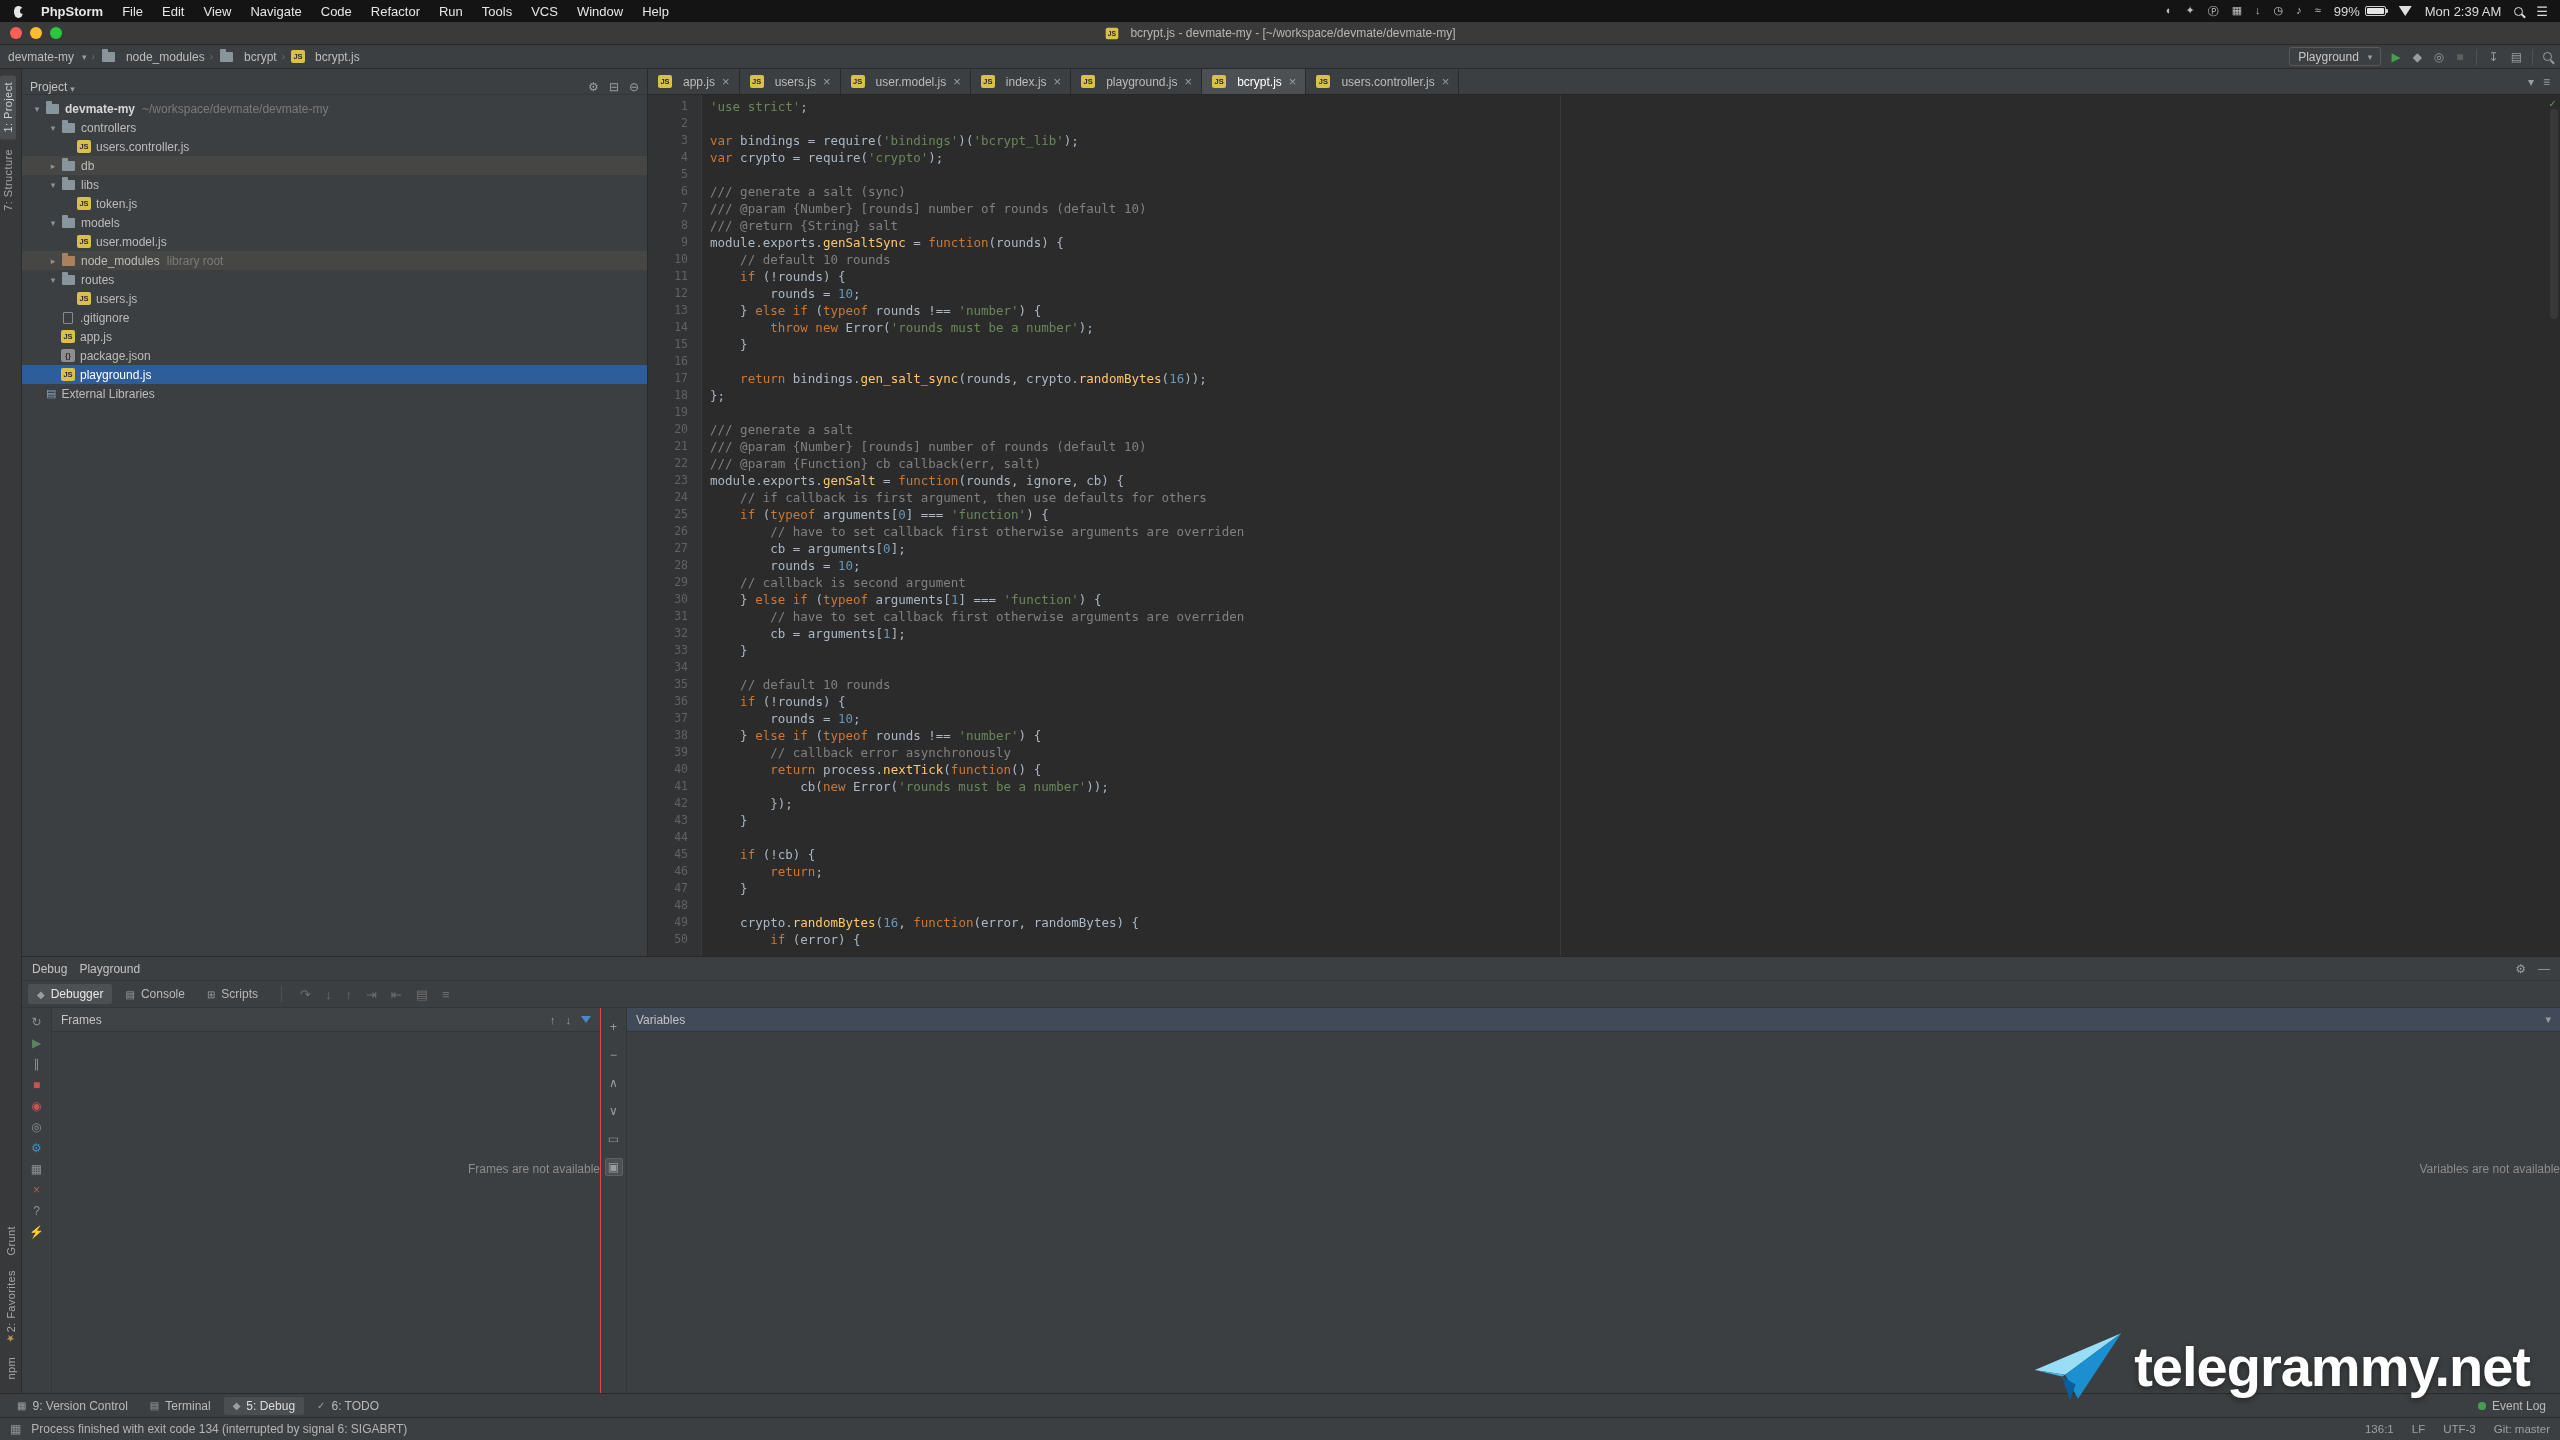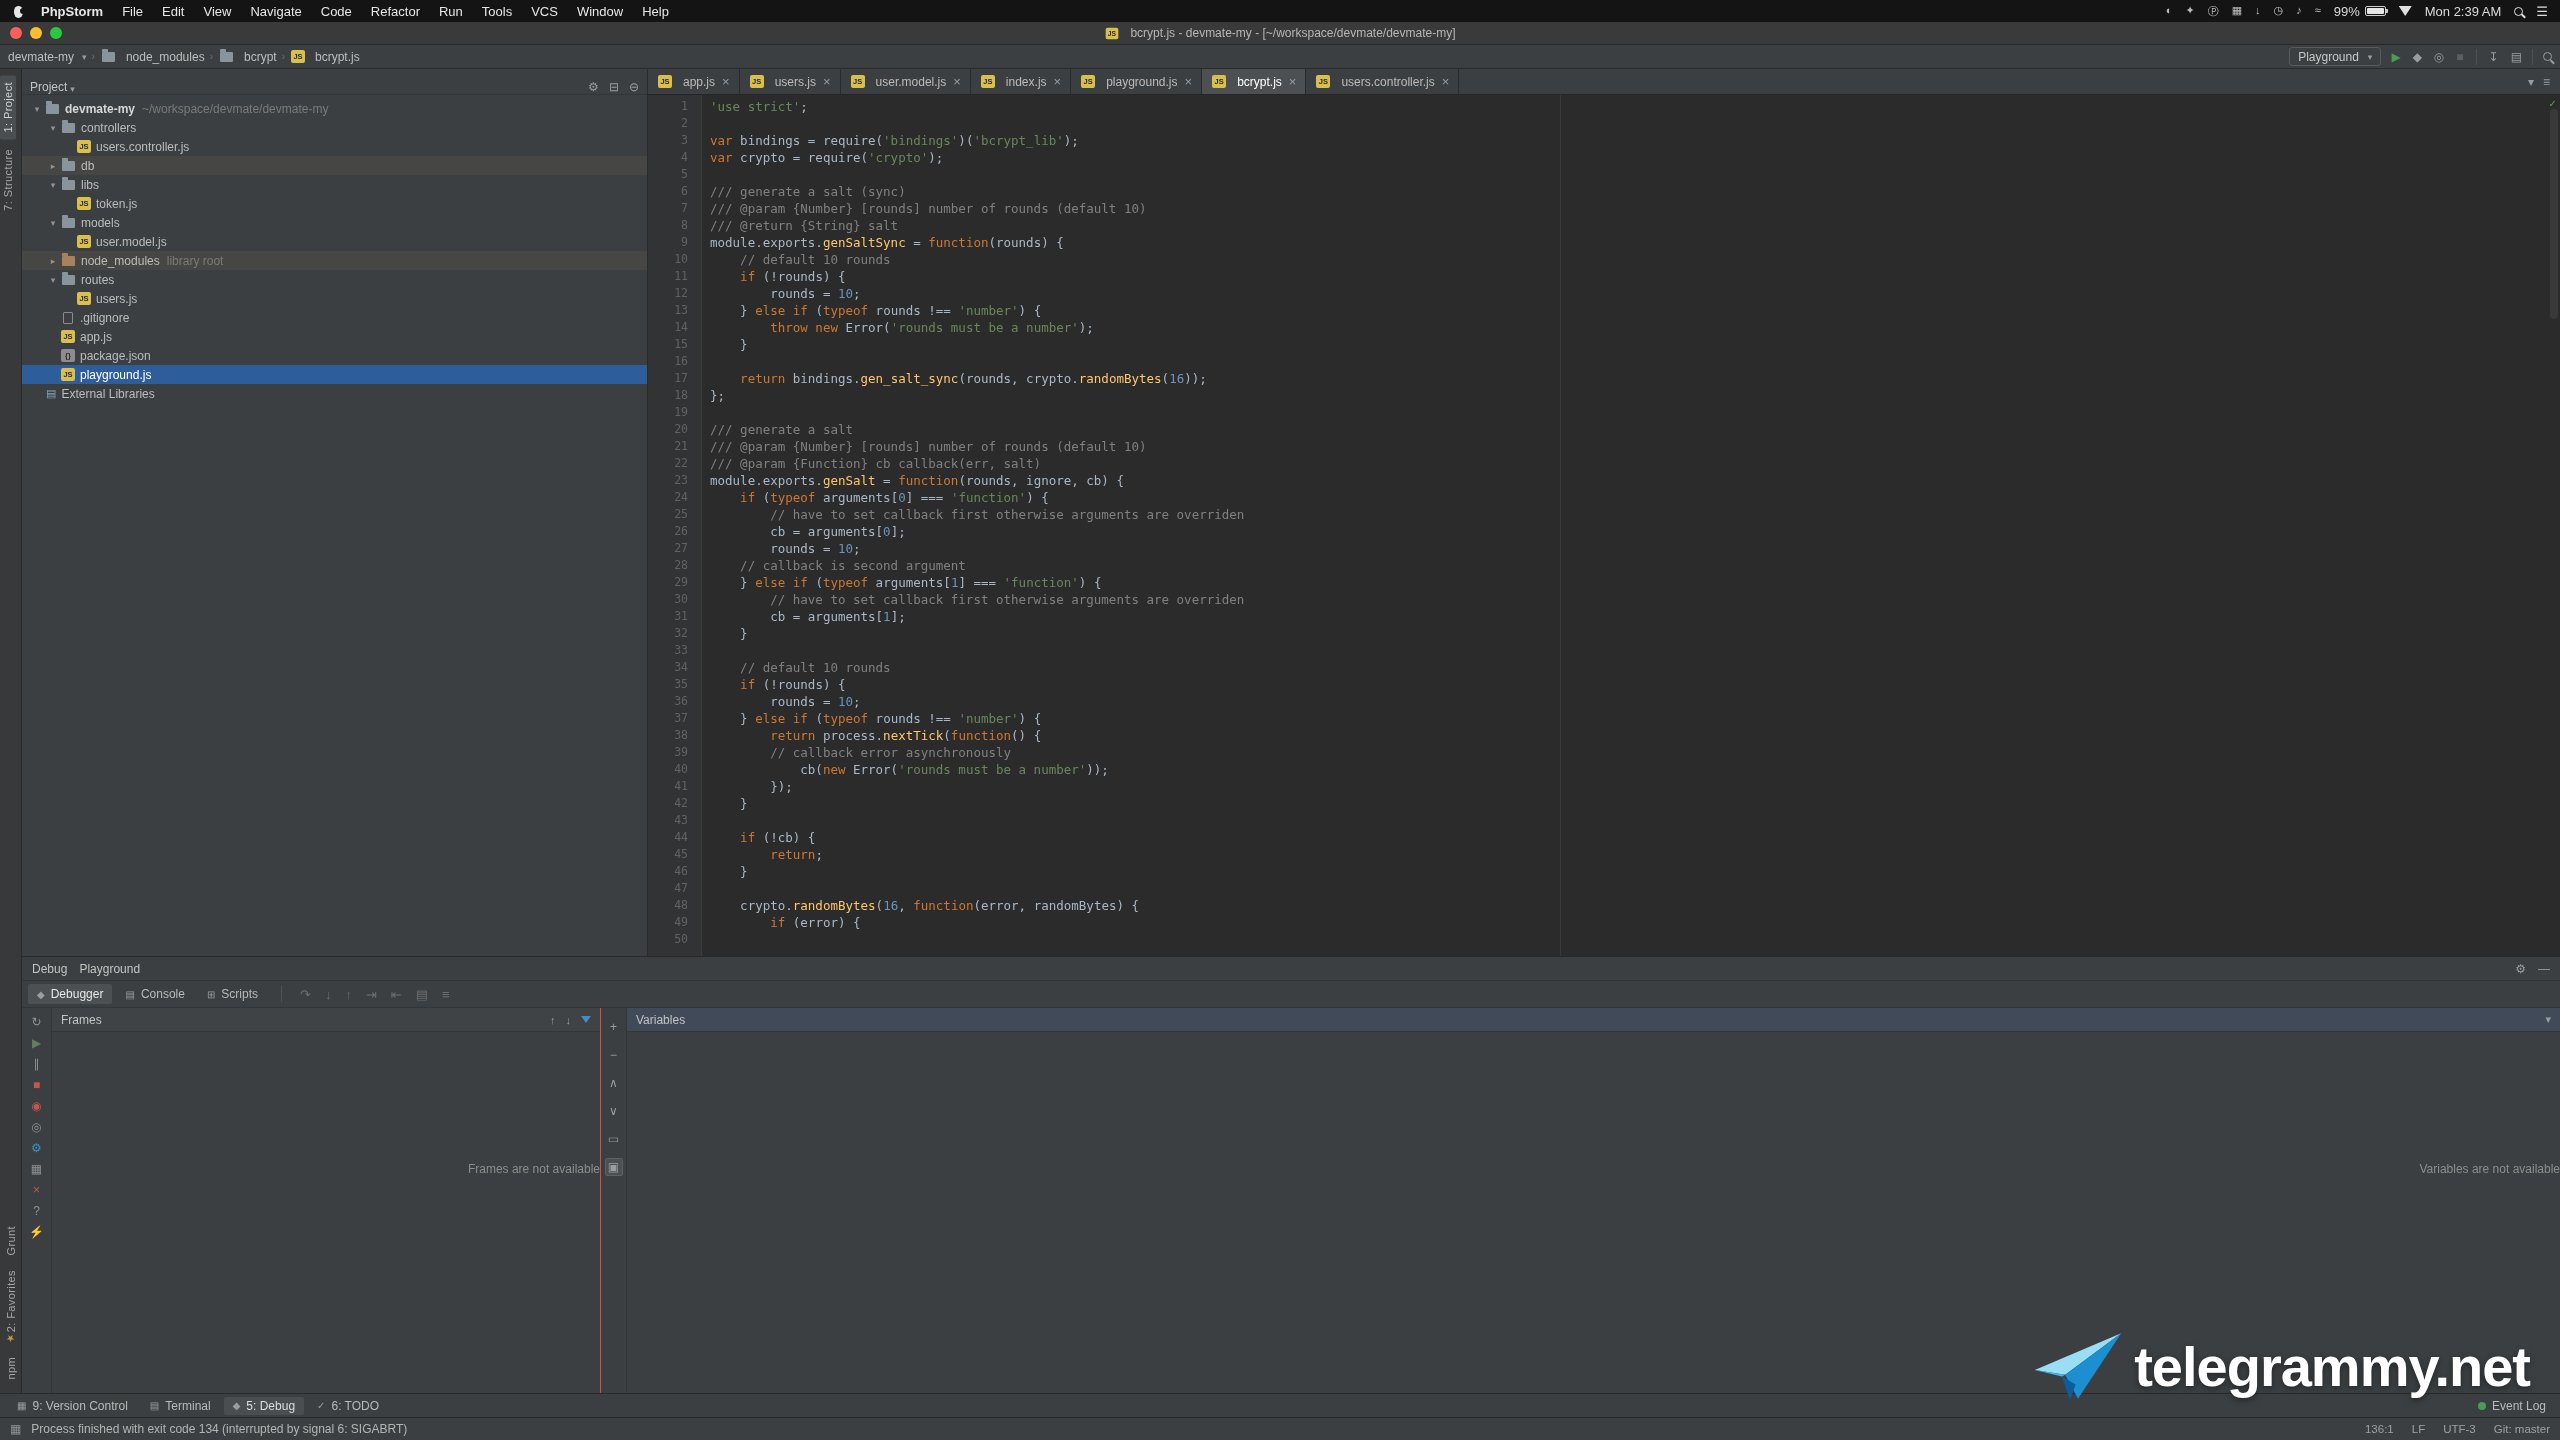--- a/index.html
+++ b/index.html
@@ -457,36 +457,37 @@
                 <div class="cl"><span class="tk-p">        </span><span class="tk-k">throw new</span><span class="tk-p"> Error(</span><span class="tk-s">'rounds must be a number'</span><span class="tk-p">);</span></div>
                 <div class="cl"><span class="tk-p">    }</span></div>
                 <div class="cl">&nbsp;</div>
                 <div class="cl"><span class="tk-p">    </span><span class="tk-k">return</span><span class="tk-p"> bindings.</span><span class="tk-f">gen_salt_sync</span><span class="tk-p">(rounds, crypto.</span><span class="tk-f">randomBytes</span><span class="tk-p">(</span><span class="tk-n">16</span><span class="tk-p">));</span></div>
                 <div class="cl"><span class="tk-p">};</span></div>
                 <div class="cl">&nbsp;</div>
                 <div class="cl"><span class="tk-c">/// generate a salt</span></div>
                 <div class="cl"><span class="tk-c">/// @param {Number} [rounds] number of rounds (default 10)</span></div>
                 <div class="cl"><span class="tk-c">/// @param {Function} cb callback(err, salt)</span></div>
                 <div class="cl"><span class="tk-p">module.exports.</span><span class="tk-f">genSalt</span><span class="tk-p"> = </span><span class="tk-k">function</span><span class="tk-p">(rounds, ignore, cb) {</span></div>
+                <div class="cl"><span class="tk-c">    // if callback is first argument, then use defaults for others</span></div>
                 <div class="cl"><span class="tk-p">    </span><span class="tk-k">if</span><span class="tk-p"> (</span><span class="tk-k">typeof</span><span class="tk-p"> arguments[</span><span class="tk-n">0</span><span class="tk-p">] === </span><span class="tk-s">'function'</span><span class="tk-p">) {</span></div>
                 <div class="cl"><span class="tk-c">        // have to set callback first otherwise arguments are overriden</span></div>
                 <div class="cl"><span class="tk-p">        cb = arguments[</span><span class="tk-n">0</span><span class="tk-p">];</span></div>
                 <div class="cl"><span class="tk-p">        rounds = </span><span class="tk-n">10</span><span class="tk-p">;</span></div>
                 <div class="cl"><span class="tk-c">    // callback is second argument</span></div>
                 <div class="cl"><span class="tk-p">    } </span><span class="tk-k">else</span><span class="tk-p"> </span><span class="tk-k">if</span><span class="tk-p"> (</span><span class="tk-k">typeof</span><span class="tk-p"> arguments[</span><span class="tk-n">1</span><span class="tk-p">] === </span><span class="tk-s">'function'</span><span class="tk-p">) {</span></div>
                 <div class="cl"><span class="tk-c">        // have to set callback first otherwise arguments are overriden</span></div>
                 <div class="cl"><span class="tk-p">        cb = arguments[</span><span class="tk-n">1</span><span class="tk-p">];</span></div>
                 <div class="cl"><span class="tk-p">    }</span></div>
                 <div class="cl">&nbsp;</div>
                 <div class="cl"><span class="tk-c">    // default 10 rounds</span></div>
                 <div class="cl"><span class="tk-p">    </span><span class="tk-k">if</span><span class="tk-p"> (!rounds) {</span></div>
                 <div class="cl"><span class="tk-p">        rounds = </span><span class="tk-n">10</span><span class="tk-p">;</span></div>
                 <div class="cl"><span class="tk-p">    } </span><span class="tk-k">else</span><span class="tk-p"> </span><span class="tk-k">if</span><span class="tk-p"> (</span><span class="tk-k">typeof</span><span class="tk-p"> rounds !== </span><span class="tk-s">'number'</span><span class="tk-p">) {</span></div>
+                <div class="cl"><span class="tk-c">        // callback error asynchronously</span></div>
                 <div class="cl"><span class="tk-p">        </span><span class="tk-k">return</span><span class="tk-p"> process.</span><span class="tk-f">nextTick</span><span class="tk-p">(</span><span class="tk-k">function</span><span class="tk-p">() {</span></div>
-                <div class="cl"><span class="tk-c">        // callback error asynchronously</span></div>
                 <div class="cl"><span class="tk-p">            cb(</span><span class="tk-k">new</span><span class="tk-p"> Error(</span><span class="tk-s">'rounds must be a number'</span><span class="tk-p">));</span></div>
                 <div class="cl"><span class="tk-p">        });</span></div>
                 <div class="cl"><span class="tk-p">    }</span></div>
                 <div class="cl">&nbsp;</div>
                 <div class="cl"><span class="tk-p">    </span><span class="tk-k">if</span><span class="tk-p"> (!cb) {</span></div>
                 <div class="cl"><span class="tk-p">        </span><span class="tk-k">return</span><span class="tk-p">;</span></div>
                 <div class="cl"><span class="tk-p">    }</span></div>
                 <div class="cl">&nbsp;</div>
                 <div class="cl"><span class="tk-p">    crypto.</span><span class="tk-f">randomBytes</span><span class="tk-p">(</span><span class="tk-n">16</span><span class="tk-p">, </span><span class="tk-k">function</span><span class="tk-p">(error, randomBytes) {</span></div>
                 <div class="cl"><span class="tk-p">        </span><span class="tk-k">if</span><span class="tk-p"> (error) {</span></div>

